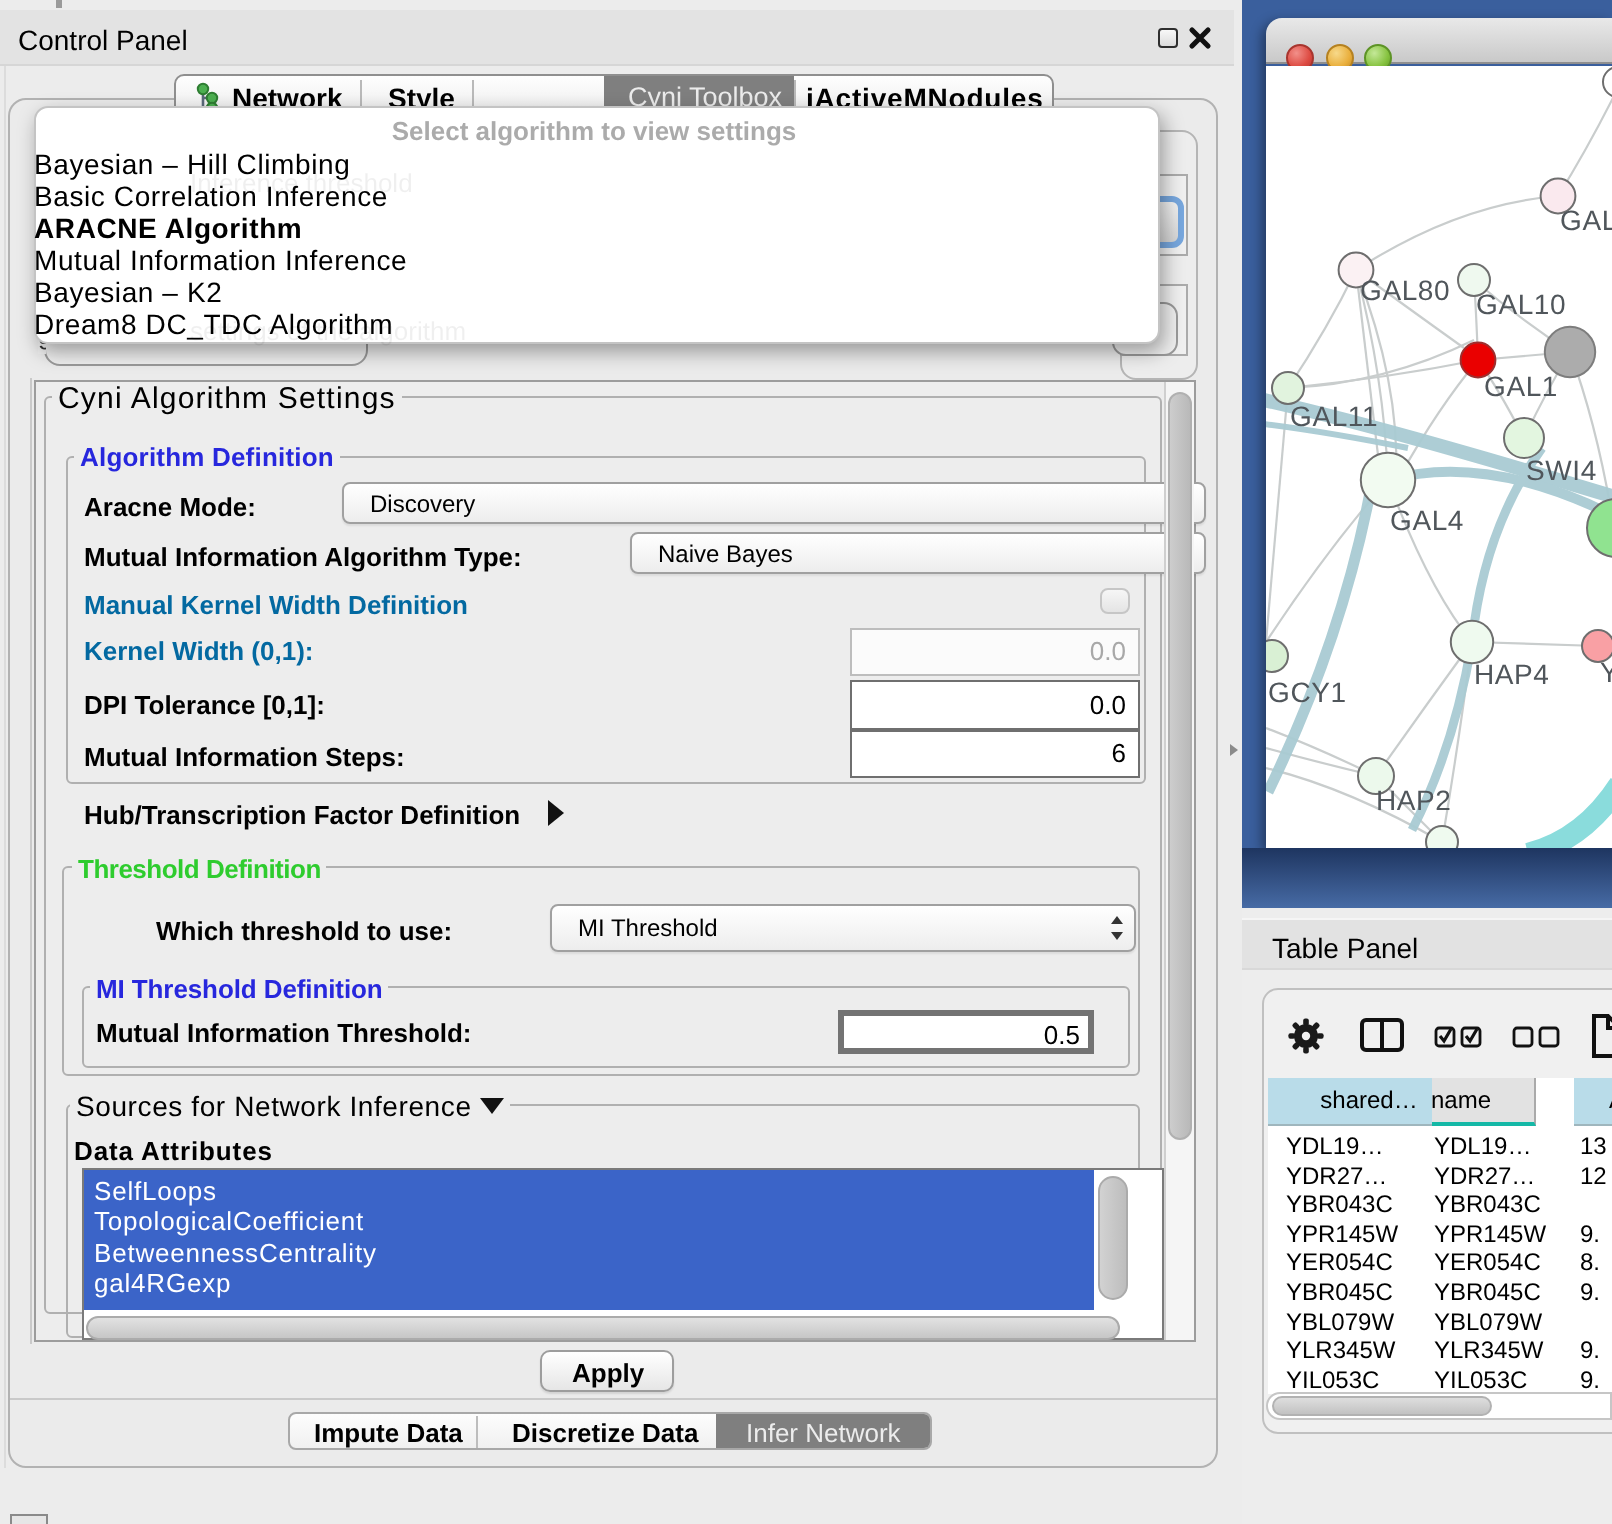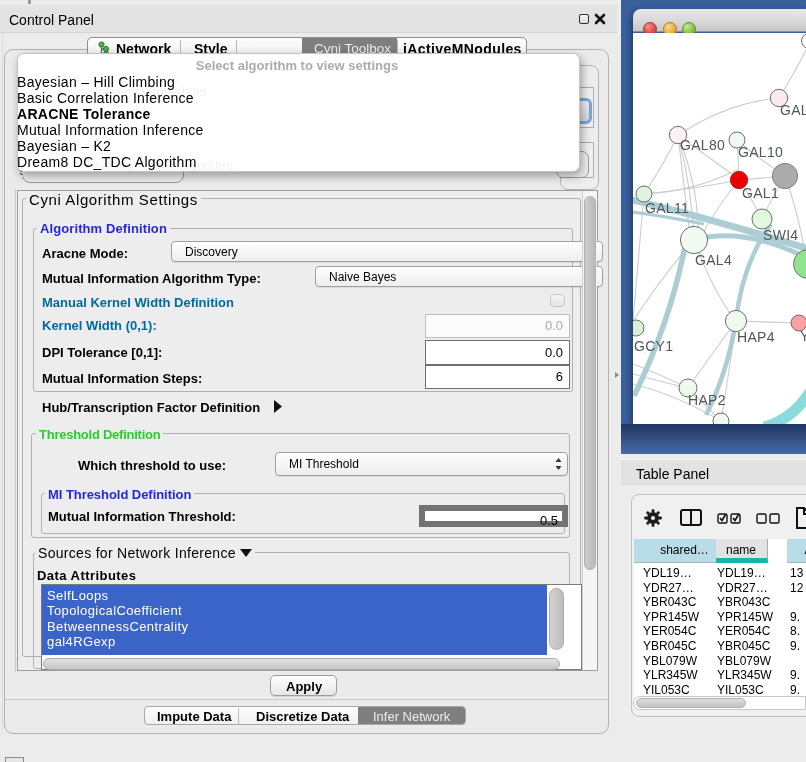--- a/index.html
+++ b/index.html
@@ -113,21 +113,21 @@
   <svg class="arrows" viewBox="0 0 7 12">
       <path d="M3.5 0 L6.5 4 L0.5 4 Z" fill="#333"></path>
       <path d="M3.5 12 L6.5 8 L0.5 8 Z" fill="#333"></path>
     </svg>
   </div>
 
 <div class="abs" style="left:41px;top:493px;width:524px;height:41px;border:1px solid #b0b0b0;border-radius:3px;"></div>
 <div class="tb-title" style="left:45px;top:488px;color:#2727dd;font-size:13px;font-weight:bold;letter-spacing:-0.05px;line-height:13px;">MI Threshold Definition</div>
 
 <div class="abs bold" style="left:48px;top:509px;">Mutual Information Threshold:</div>
-<div class="field" style="left:419px;top:505px;width:149px;height:22px;border:6px solid #737373;line-height:20px;">0.5</div>
+<div class="field" style="left:419px;top:505px;width:128px;height:22px;border:3px solid #737373;line-height:20px;">0.5</div>
 
 <div class="abs" style="left:33px;top:552px;width:537px;height:117px;border:1px solid #b0b0b0;border-radius:3px;border-top-color:#b0b0b0;"></div>
 <div class="tb-title" style="left:35px;top:547px;font-size:14px;line-height:13px;letter-spacing:0.3px;">Sources for Network Inference <span style="display:inline-block;width:0;height:0;border-left:6px solid transparent;border-right:6px solid transparent;border-top:8px solid #111;vertical-align:1px;"></span></div>
 
 <div class="abs bold" style="left:37px;top:568px;letter-spacing:0.45px;">Data Attributes</div>
 
 <div class="abs" style="left:41px;top:584px;width:541px;height:86px;border:1px solid #7a7a7a;background:#fff;"></div>
 <div class="abs" style="left:42px;top:585px;width:505px;height:70px;background:#3b64c8;"></div>
 <div class="abs" style="left:47px;top:588px;color:#fff;font-size:13px;letter-spacing:0.4px;line-height:15.3px;">SelfLoops<br>TopologicalCoefficient<br>BetweennessCentrality<br>gal4RGexp</div>
 <div class="abs" style="left:549px;top:588px;width:15px;height:62px;background:linear-gradient(90deg,#d2d2d2,#bdbdbd);border:1px solid #ababab;border-radius:8px;"></div>
@@ -148,21 +148,21 @@
   <div class="abs" style="left:213px;top:0;width:109px;height:19px;background:#7f7f7f;"></div>
   <div class="abs" style="left:228px;top:2px;font-size:13px;color:#ececec;">Infer Network</div>
 </div>
 
 <div class="abs" style="left:5px;top:757px;width:19px;height:10px;border:1.5px solid #8a8a8a;background:#e6e6e6;"></div>
 
 <div class="abs" style="left:16.5px;top:52.5px;width:563px;height:119px;background:#fff;border:1px solid #c4c4c4;border-radius:7px;box-shadow:2px 4px 10px rgba(0,0,0,0.35);"></div>
 <div class="abs" style="left:95px;top:84px;color:#000;opacity:0.06;font-size:13px;">Inference threshold</div>
 <div class="abs" style="left:95px;top:158px;color:#000;opacity:0.06;font-size:13px;">settings of the algorithm</div>
 <div class="abs bold" style="left:0;top:58px;width:594px;text-align:center;color:#ababab;font-size:13px;">Select algorithm to view settings</div>
-<div class="abs" style="left:17px;top:74px;font-size:14px;line-height:16px;letter-spacing:0.3px;">Bayesian – Hill Climbing<br>Basic Correlation Inference<br><b>ARACNE Tolerance</b><br>Mutual Information Inference<br>Bayesian – K2<br>Dream8 DC_TDC Algorithm</div>
+<div class="abs" style="left:17px;top:74px;font-size:14px;line-height:16px;letter-spacing:0.3px;">Bayesian – Hill Climbing<br>Basic Correlation Inference<br><b>ARACNE Algorithm</b><br>Mutual Information Inference<br>Bayesian – K2<br>Dream8 DC_TDC Algorithm</div>
 
 <div class="abs" style="left:615px;top:372px;width:5px;height:6px;border-left:4px solid #8a8a8a;border-top:3px solid transparent;border-bottom:3px solid transparent;"></div>
 
 <div class="abs" style="left:621px;top:0;width:185px;height:454px;background:#3a5f9d;"></div>
 
 <div class="abs" style="left:633px;top:9px;width:173px;height:415px;border-radius:8px 0 0 0;overflow:hidden;box-shadow:-2px 2px 6px rgba(0,0,0,0.4);">
   <div class="abs" style="left:0;top:0;width:173px;height:23px;background:linear-gradient(#e9e9e9,#c9c9c9);border-bottom:1px solid #8f8f8f;"></div>
   <div class="abs" style="left:10px;top:13px;width:14px;height:14px;border-radius:50%;background:radial-gradient(circle at 35% 30%, #f2908a, #dd4a41 60%, #b03730);border:0.5px solid #a8352e;"></div>
   <div class="abs" style="left:29.5px;top:13px;width:14px;height:14px;border-radius:50%;background:radial-gradient(circle at 35% 30%, #f7d98a, #e9ae3b 60%, #bd8422);border:0.5px solid #b58120;"></div>
   <div class="abs" style="left:49px;top:13px;width:14px;height:14px;border-radius:50%;background:radial-gradient(circle at 35% 30%, #c4e898, #85c23e 60%, #5f9427);border:0.5px solid #5d9326;"></div>
@@ -281,21 +281,21 @@
     <rect x="14" y="1" width="9" height="9" rx="1.5"></rect>
   </g>
 </svg>
 <svg class="abs" style="left:796px;top:507px;" width="12" height="22" viewBox="0 0 12 22">
   <path d="M1 1 L8 1 L14 7 L14 21 L1 21 Z" fill="#f0f0f0" stroke="#111" stroke-width="2"></path>
   <path d="M8 1 L8 7 L14 7" fill="none" stroke="#111" stroke-width="2"></path>
 </svg>
 
 <div class="abs" style="left:634px;top:539px;width:172px;height:158px;background:#fff;overflow:hidden;font-size:12px;">
   <div class="abs" style="left:0;top:0;width:102px;height:24px;background:#b9dce9;border-right:1px solid #9fb6bd;border-bottom:1px solid #9fb6bd;text-align:center;line-height:23px;">shared…</div>
-  <div class="abs" style="left:81.5px;top:0;width:52px;height:24px;background:#e2e2e2;border-right:1px solid #aaa;border-bottom:5px solid #14b8a6;text-align:center;line-height:23px;">name</div>
+  <div class="abs" style="left:81.5px;top:0;width:52px;height:24px;background:#e2e2e2;border-right:1px solid #aaa;border-bottom:2px solid #14b8a6;line-height:23px;">name</div>
   <div class="abs" style="left:152.5px;top:0;width:30px;height:24px;background:#b9dce9;border-bottom:1px solid #9fb6bd;line-height:23px;padding-left:18px;">A</div>
   <div class="abs" style="left:9px;top:27px;line-height:14.6px;">YDL19…<br>YDR27…<br>YBR043C<br>YPR145W<br>YER054C<br>YBR045C<br>YBL079W<br>YLR345W<br>YIL053C</div>
   <div class="abs" style="left:83px;top:27px;line-height:14.6px;">YDL19…<br>YDR27…<br>YBR043C<br>YPR145W<br>YER054C<br>YBR045C<br>YBL079W<br>YLR345W<br>YIL053C</div>
   <div class="abs" style="left:156px;top:27px;line-height:14.6px;">13<br>12<br>&nbsp;<br>9.<br>8.<br>9.<br>&nbsp;<br>9.<br>9.</div>
 </div>
 
 <div class="abs" style="left:633px;top:696px;width:173px;height:14px;background:#fff;border:1px solid #c6c6c6;border-radius:7px 0 0 7px;"></div>
 <div class="abs" style="left:636px;top:698px;width:110px;height:10px;background:linear-gradient(#dedede,#c2c2c2);border:1px solid #b2b2b2;border-radius:6px;"></div>
 
 </body></html>

